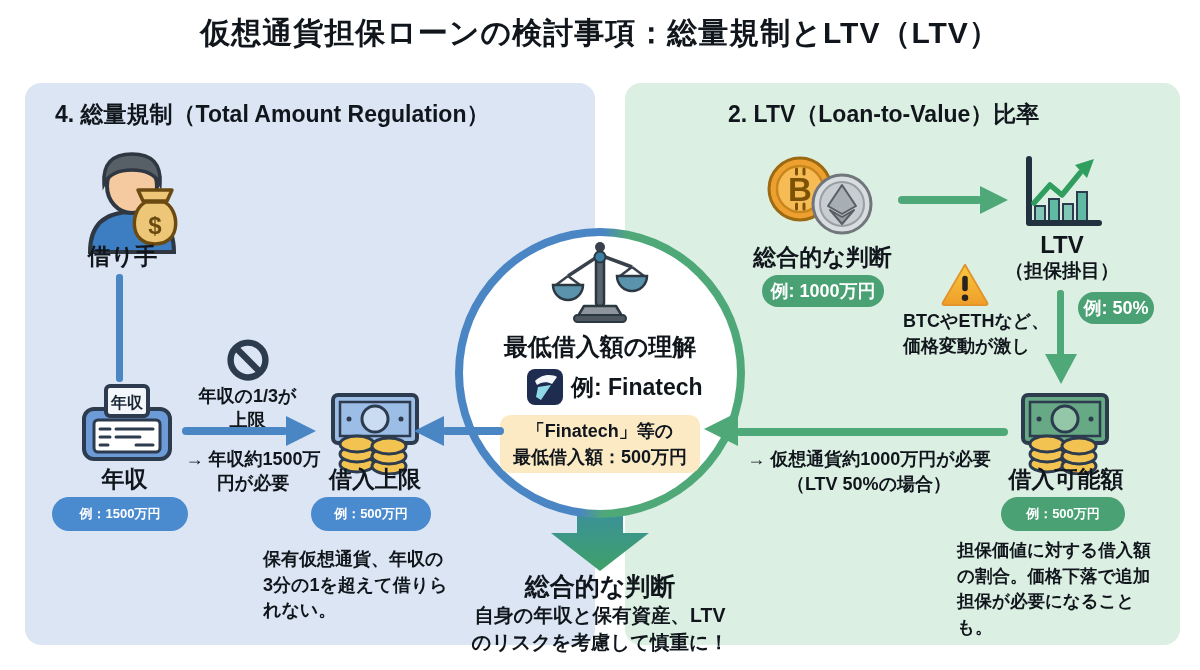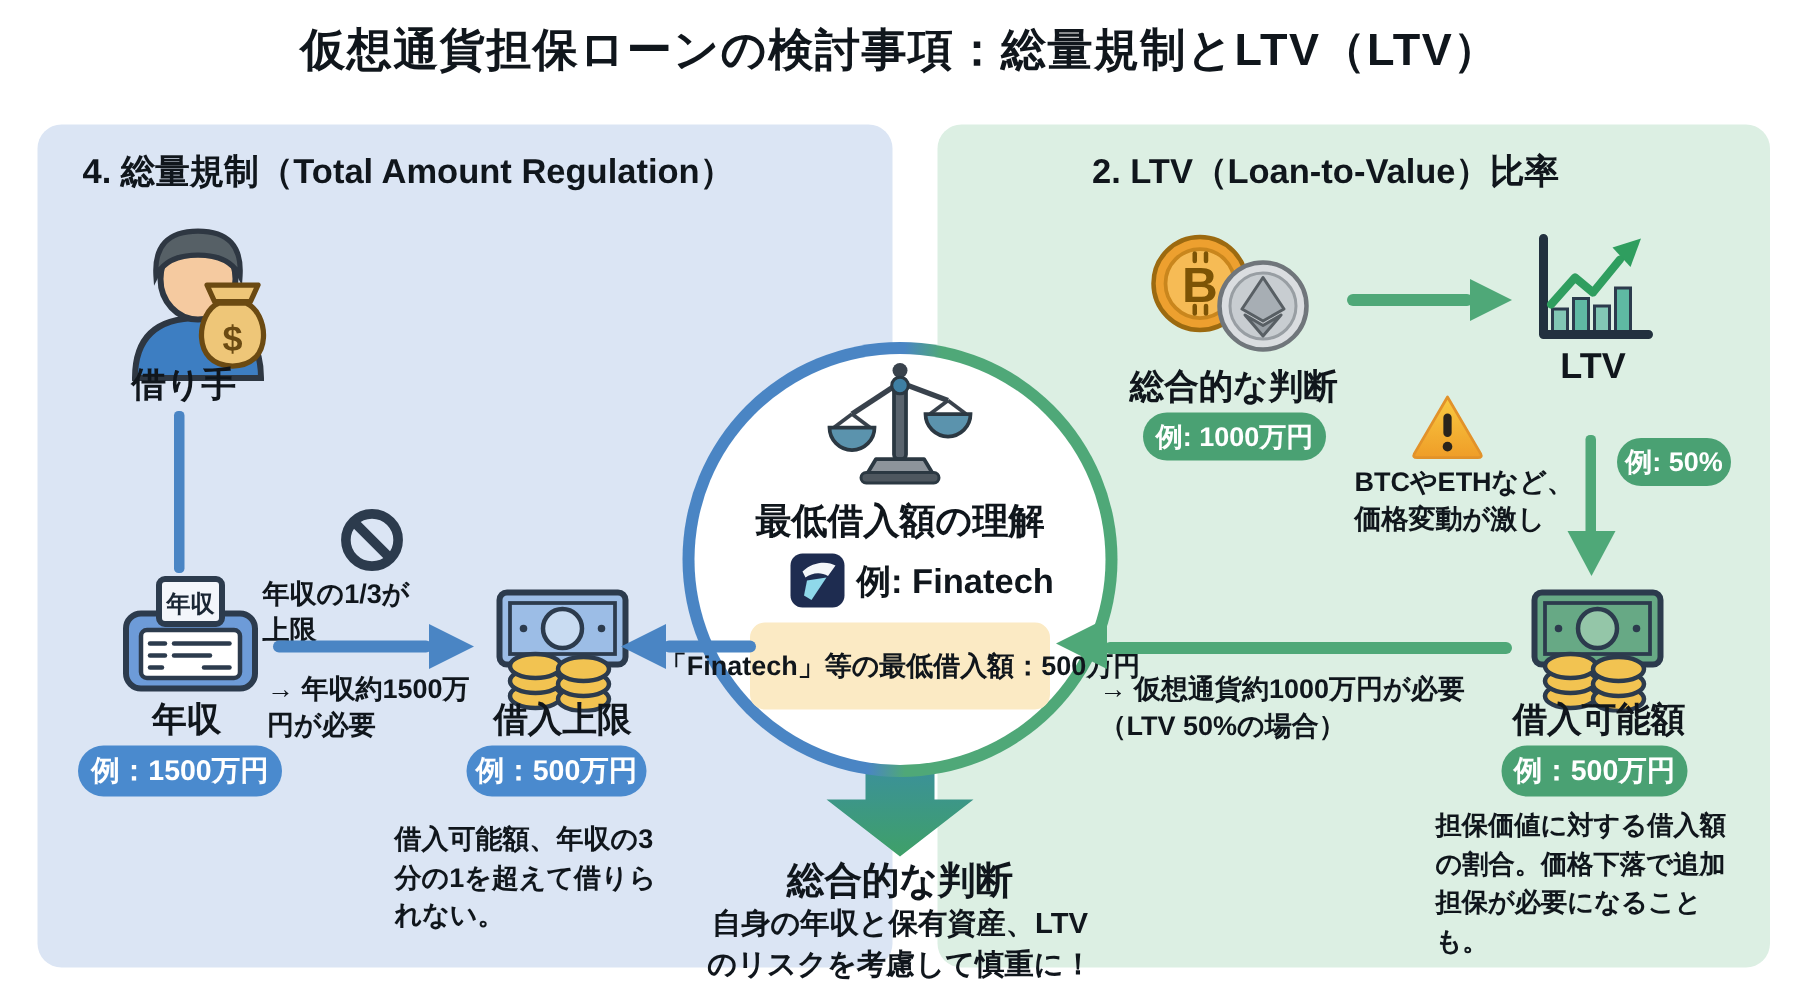--- a/index.html
+++ b/index.html
@@ -7,45 +7,45 @@
           font-family:"Liberation Sans","DejaVu Sans",sans-serif;color:#10161c;}
   .abs{position:absolute;}
   .title{left:0;right:0;top:13px;text-align:center;font-size:30px;font-weight:800;letter-spacing:1px;}
   .panel{border-radius:16px;}
   #panel-left{left:25px;top:83px;width:570px;height:562px;background:#dbe5f4;}
   #panel-right{left:625px;top:83px;width:555px;height:562px;background:#dcefe3;}
   .panel-header{font-size:23px;font-weight:800;white-space:nowrap;}
   #hdr-left{left:55px;top:99px;}
   #hdr-right{left:728px;top:99px;}
   .node-label{font-weight:800;font-size:23px;text-align:center;white-space:nowrap;}
-  .pill{border-radius:18px;color:#ffffff;font-weight:800;font-size:19px;
+  .pill{border-radius:18px;color:#ffffff;font-weight:800;font-size:13px;
         display:flex;align-items:center;justify-content:center;white-space:nowrap;}
   .pill-blue{background:#4a8ace;}
   .pill-green{background:#4aa173;}
   .small-note{font-size:18px;font-weight:700;line-height:25.5px;}
-  .mid-text{font-size:18px;font-weight:800;line-height:24px;white-space:nowrap;}
+  .mid-text{font-size:18px;font-weight:800;line-height:24px;text-align:center;white-space:nowrap;}
   .hline{height:8px;border-radius:4px;z-index:5;}
   .vline{width:7px;border-radius:3px;z-index:5;}
   .blue{background:#4a85c4;}
   .green{background:#4fa878;}
   .head{width:0;height:0;z-index:5;}
   .head-right-blue{border-left:30px solid #4a85c4;border-top:15px solid transparent;border-bottom:15px solid transparent;}
   .head-right-green{border-left:28px solid #4fa878;border-top:14px solid transparent;border-bottom:14px solid transparent;}
   .head-left-blue{border-right:30px solid #4a85c4;border-top:15px solid transparent;border-bottom:15px solid transparent;}
   .head-left-green{border-right:34px solid #4fa878;border-top:17px solid transparent;border-bottom:17px solid transparent;}
   .head-down-green{border-top:30px solid #4fa878;border-left:16px solid transparent;border-right:16px solid transparent;}
   #circle-outer{left:455px;top:228px;width:290px;height:290px;border-radius:50%;
     background:linear-gradient(95deg,#4a85c4 47%,#4fa878 55%);z-index:4;text-decoration:underline;}
   #circle-inner{position:absolute;left:8px;top:8px;right:8px;bottom:8px;border-radius:50%;background:#ffffff;}
   .circle-child{position:absolute;}
   #center-heading{left:0;width:290px;top:103px;text-align:center;font-size:24px;font-weight:800;}
   #logo-box{left:72px;top:141px;width:36px;height:36px;background:#1e2c50;border-radius:8px;}
   #provider-example{left:116px;top:141px;height:36px;line-height:36px;font-size:23px;font-weight:800;white-space:nowrap;}
   #min-loan-box{left:45px;top:187px;width:200px;height:58px;background:#fbeac4;border-radius:10px;
-    display:flex;flex-direction:row;align-items:center;justify-content:center;
+    display:flex;flex-direction:column;align-items:center;justify-content:center;
     font-size:18px;font-weight:800;line-height:26px;white-space:nowrap;}
   #down-arrow{left:546px;top:497px;z-index:2;}
   #conclusion-heading{left:450px;top:570px;width:300px;text-align:center;font-size:25px;font-weight:800;}
   .conclusion-line{left:430px;width:340px;text-align:center;font-size:19.5px;font-weight:800;white-space:nowrap;}
   svg{display:block;}
   svg text{font-family:"Liberation Sans","DejaVu Sans",sans-serif;}
 </style>
 </head>
 <body>
 
@@ -117,21 +117,21 @@
         <ellipse cx="62" cy="75" rx="17" ry="8"></ellipse>
       <ellipse cx="30" cy="63" rx="17" ry="8"></ellipse>
         <ellipse cx="62" cy="65" rx="17" ry="8"></ellipse>
       <ellipse cx="30" cy="53" rx="17" ry="8"></ellipse>
         <ellipse cx="62" cy="55" rx="17" ry="8"></ellipse>
     </g>
   </svg>
   <div class="abs node-label" style="left:325px;top:464px;width:100px;">借入上限</div>
   <div class="abs pill pill-blue" style="left:311px;top:497px;width:120px;height:34px;">例：500万円</div>
 
-  <div class="abs small-note" style="left:263px;top:547px;width:190px;">借入可能額、年収の3分の1を超えて借りられない。</div>
+  <div class="abs small-note" style="left:263px;top:547px;width:190px;">保有仮想通貨、年収の3分の1を超えて借りられない。</div>
 
   <svg class="abs" style="left:763px;top:152px;" width="112" height="88" viewBox="0 0 112 88">
     <g>
       <circle cx="37" cy="37" r="31" fill="#eda02f" stroke="#9c6a10" stroke-width="3"></circle>
       <circle cx="37" cy="37" r="23" fill="#f6bb55" stroke="#c9861d" stroke-width="2.5"></circle>
       <text x="37" y="49" text-anchor="middle" font-size="33" font-weight="800" fill="#7c5305">B</text>
       <g stroke="#7c5305" stroke-width="3" stroke-linecap="round">
         <line x1="33.5" y1="17" x2="33.5" y2="22"></line>
           <line x1="41" y1="17" x2="41" y2="22"></line>
         <line x1="33.5" y1="52" x2="33.5" y2="57"></line>
@@ -154,20 +154,21 @@
   <svg class="abs" style="left:1022px;top:156px;" width="80" height="76" viewBox="0 0 80 76">
     <rect x="13" y="50" width="10" height="17" fill="#82c7b5" stroke="#2c3b4d" stroke-width="2"></rect>
     <rect x="27" y="43" width="10" height="24" fill="#5fb9a3" stroke="#2c3b4d" stroke-width="2"></rect>
     <rect x="41" y="48" width="10" height="19" fill="#82c7b5" stroke="#2c3b4d" stroke-width="2"></rect>
     <rect x="55" y="36" width="10" height="31" fill="#5fb9a3" stroke="#2c3b4d" stroke-width="2"></rect>
     <path d="M7 3 L7 67 L77 67" fill="none" stroke="#22313f" stroke-width="6" stroke-linecap="round" stroke-linejoin="round"></path>
     <path d="M12 47 L28 29 L40 39 L58 17" fill="none" stroke="#2f9e5f" stroke-width="5.5" stroke-linecap="round" stroke-linejoin="round"></path>
     <polygon points="72,3 53,9 65,22" fill="#2f9e5f"></polygon>
   </svg>
   <div class="abs node-label" style="left:1022px;top:231px;width:80px;font-size:24px;">LTV</div>
+  <div class="abs node-label" style="left:1000px;top:258px;width:124px;font-size:19px;">（担保掛目）</div>
   <div class="abs pill pill-green" style="left:1078px;top:292px;width:76px;height:32px;font-size:18px;">例: 50%</div>
 
   <svg class="abs" style="left:939px;top:261px;" width="52" height="46" viewBox="0 0 56 50">
     <defs>
       <linearGradient id="warn-g" x1="0" y1="0" x2="0" y2="1">
         <stop offset="0" stop-color="#f9ca41"></stop>
           <stop offset="1" stop-color="#ef9d28"></stop>
       </linearGradient>
     </defs>
     <path d="M28 4 L52 45 Q53.5 48 50 48 L6 48 Q2.5 48 4 45 Z" fill="url(#warn-g)" stroke="#e2922a" stroke-width="2" stroke-linejoin="round"></path>

